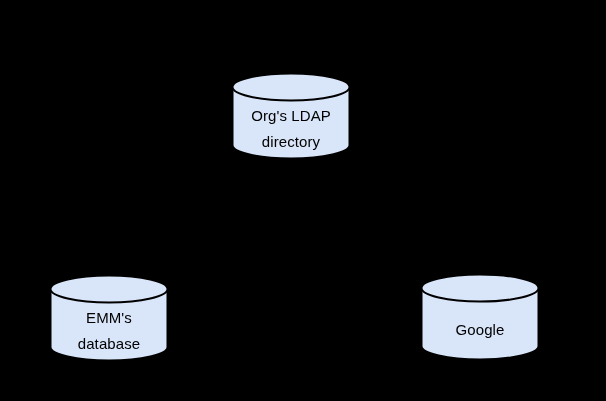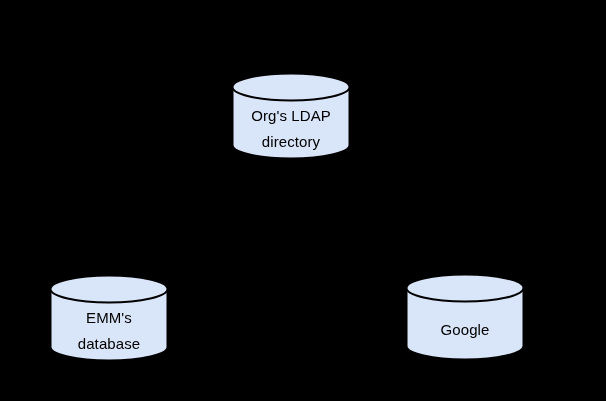--- a/index.html
+++ b/index.html
@@ -18,21 +18,21 @@
     height: 401px;
     background: #000000;
   }
   .node {
     position: absolute;
     width: 120px;
     height: 88px;
   }
   .node--ldap   { left: 231px; top: 72px;  }
   .node--emm    { left: 49px;  top: 274px; }
-  .node--google { left: 405px; top: 273px; }
+  .node--google { left: 420px; top: 273px; }
 
   .cylinder-svg {
     position: absolute;
     left: 0;
     top: 0;
     display: block;
   }
   .cylinder-svg path,
   .cylinder-svg ellipse {
     fill: #d9e5f8;        

